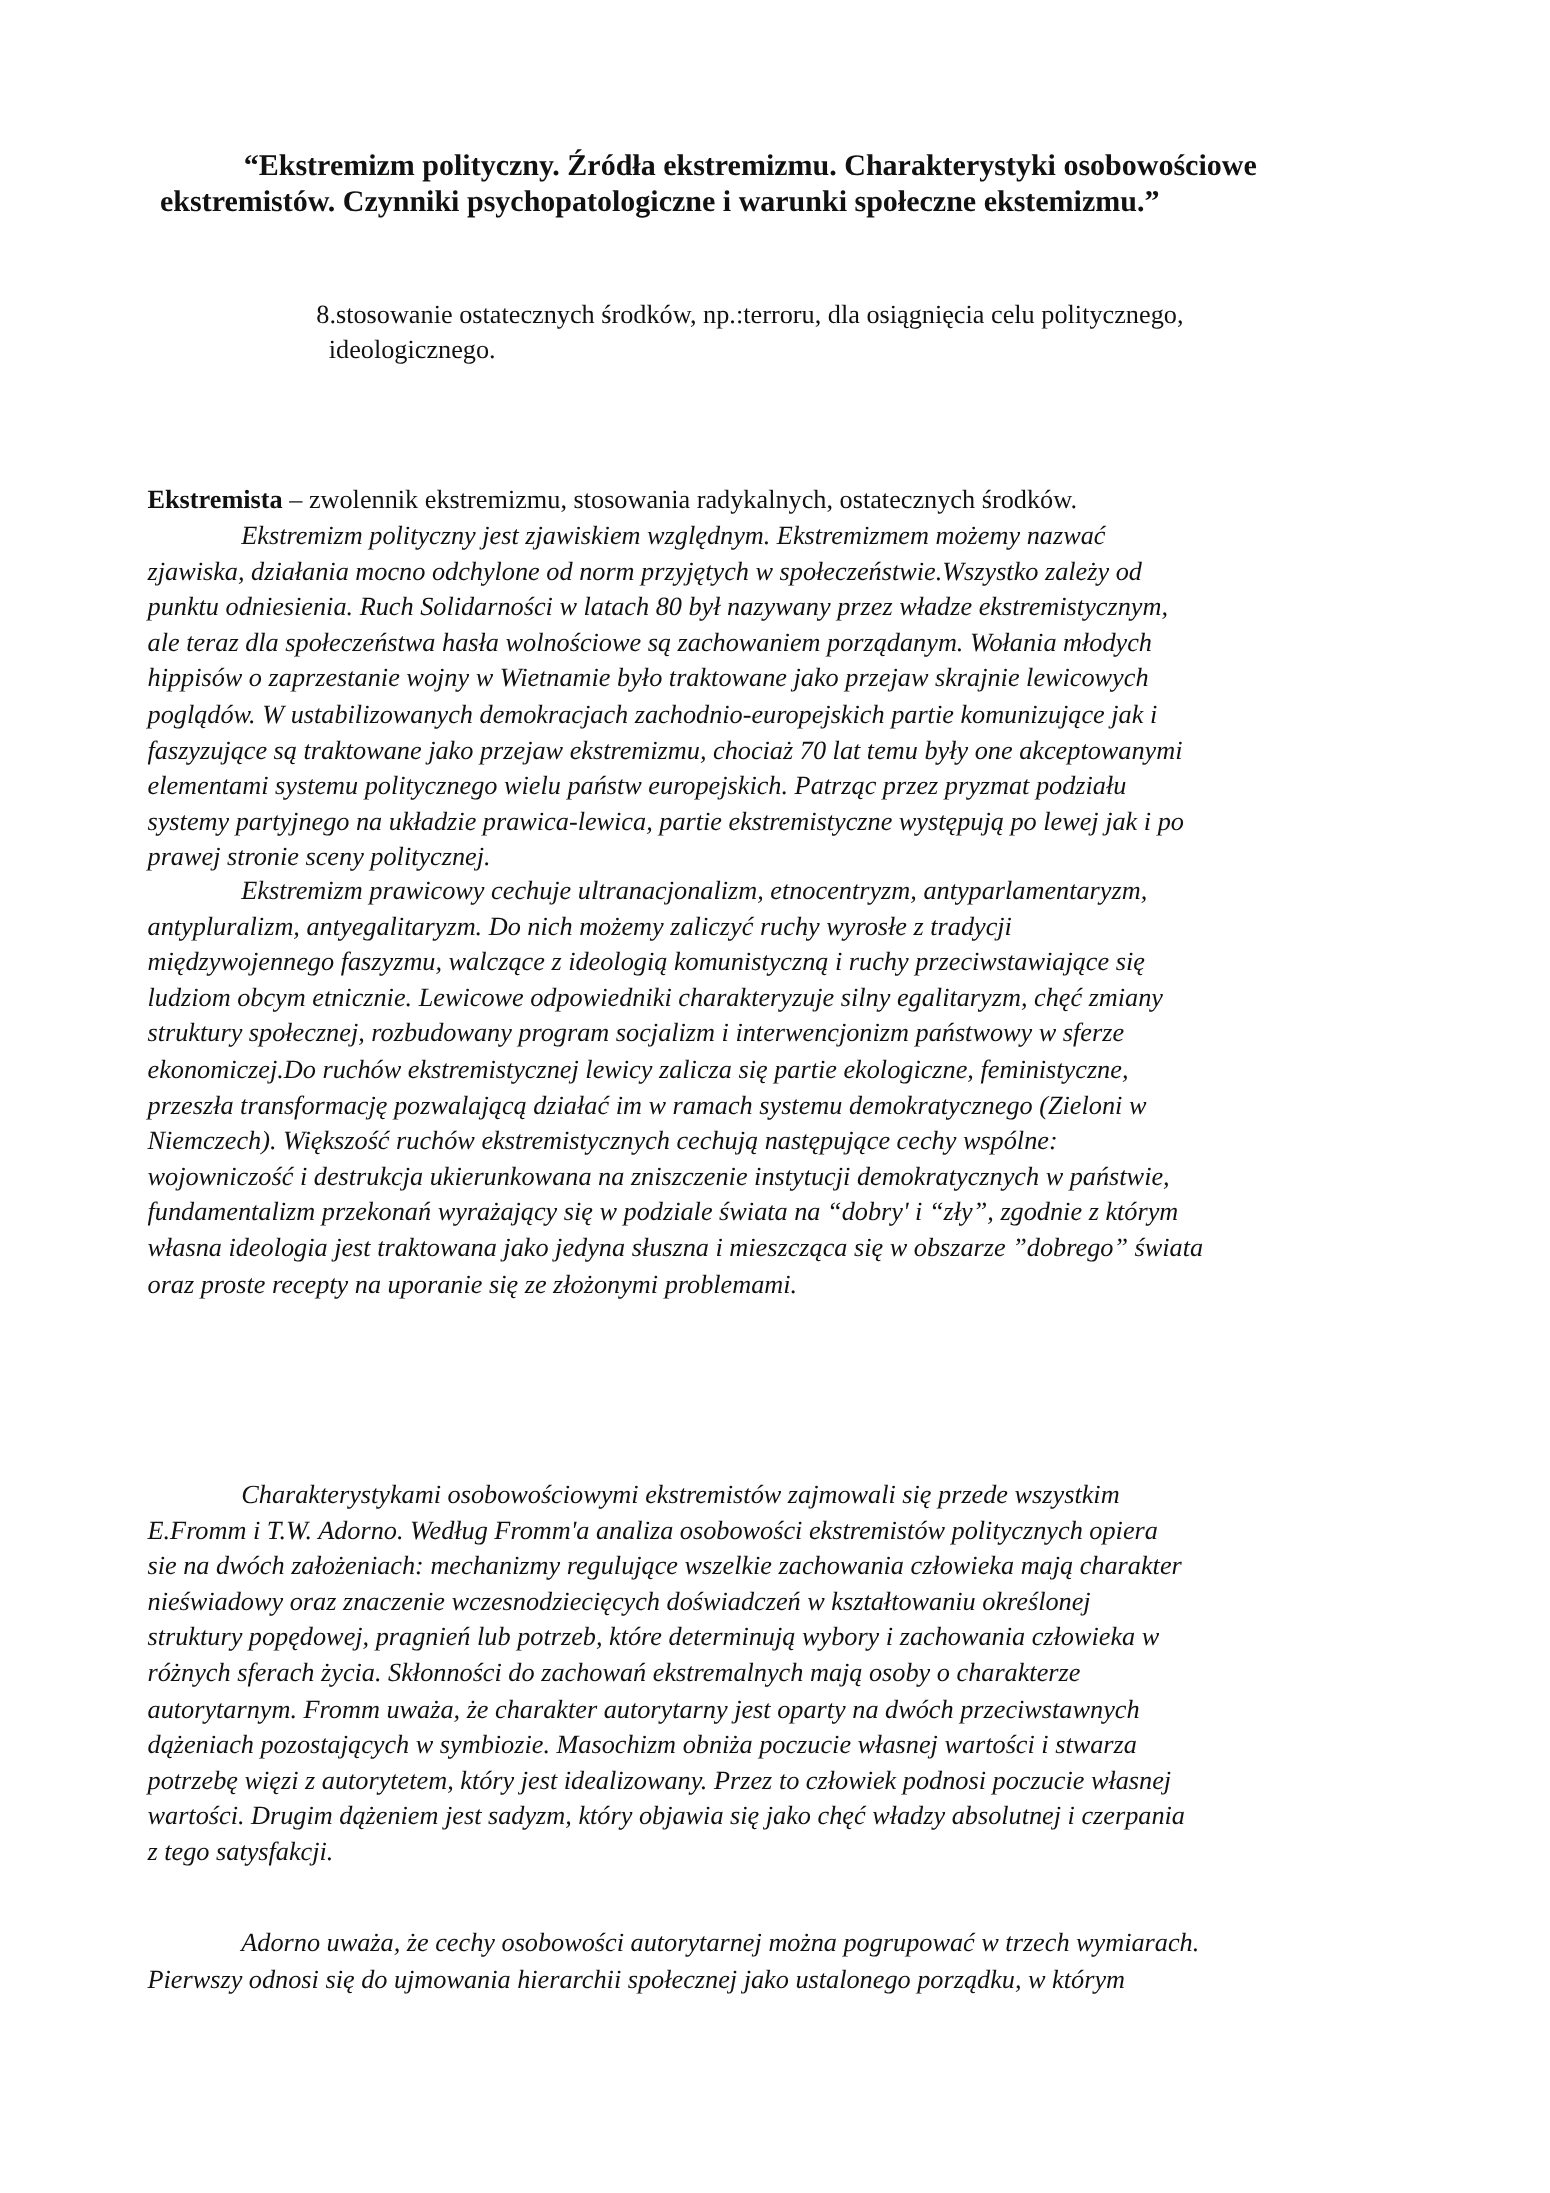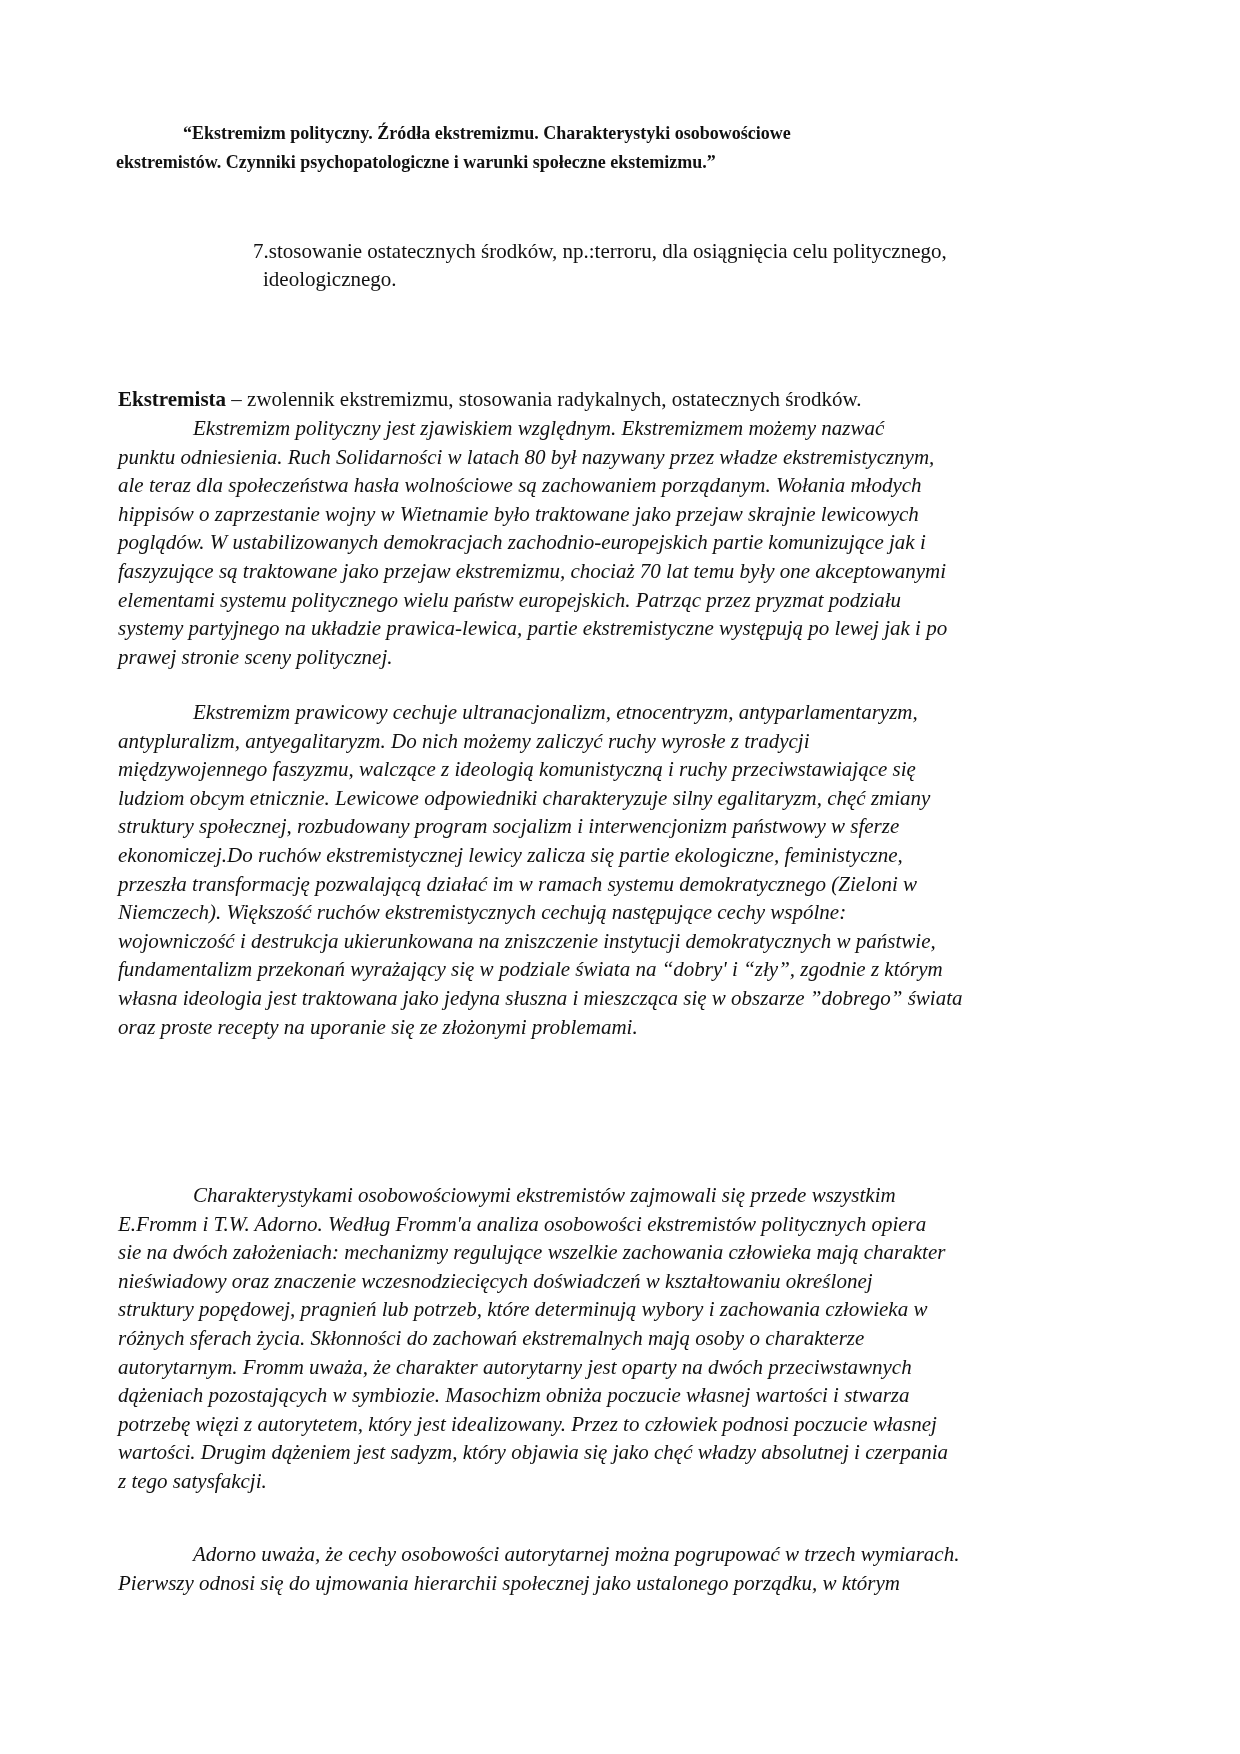--- a/index.html
+++ b/index.html
@@ -17,25 +17,25 @@
   }
   .page {
     position: absolute;
     left: 0; top: 0;
     width: 1240px;
     height: 1754px;
     background: #ffffff;
   }
   .title {
     position: absolute;
-    left: 116px;
+    left: 128px;
     top: 119px;
     width: 1000px;
     font-weight: bold;
-    font-size: 18px;
+    font-size: 24px;
     line-height: 29px;
   }
   .title .line { display: block; white-space: nowrap; }
   .title .line.first { padding-left: 67px; }
 
   .def {
     position: absolute;
     left: 118px;
     font-size: 21px;
     line-height: 28px;
@@ -59,32 +59,33 @@
 <body>
 
 <div class="page">
 
   <div class="title">
     <span class="line first">“Ekstremizm polityczny. Źródła ekstremizmu. Charakterystyki osobowościowe</span>
     <span class="line">ekstremistów. Czynniki psychopatologiczne i warunki społeczne ekstemizmu.”</span>
   </div>
 
   <div class="def" style="top:237px;">
-    <span class="cont" style="padding-left:135px;">7.stosowanie ostatecznych środków, np.:terroru, dla osiągnięcia celu politycznego,</span>
+    <span class="cont" style="padding-left:135px;">8.stosowanie ostatecznych środków, np.:terroru, dla osiągnięcia celu politycznego,</span>
     <span class="cont" style="padding-left:145px;">ideologicznego.</span>
   </div>
 
   <div class="def" style="top:338px;margin-top:47px;">
     <span class="cont">
       <span class="term">Ekstremista</span><span> – </span><span>zwolennik ekstremizmu, stosowania radykalnych, ostatecznych środków.</span>
     </span>
   </div>
 
   <div class="para" style="top:414px;">
     <span class="line indent">Ekstremizm polityczny jest zjawiskiem względnym. Ekstremizmem możemy nazwać</span>
+    <span class="line">zjawiska, działania mocno odchylone od norm przyjętych w społeczeństwie.Wszystko zależy od</span>
     <span class="line">punktu odniesienia. Ruch Solidarności w latach 80 był nazywany przez władze ekstremistycznym,</span>
     <span class="line">ale teraz dla społeczeństwa hasła wolnościowe są zachowaniem porządanym. Wołania młodych</span>
     <span class="line">hippisów o zaprzestanie wojny w Wietnamie było traktowane jako przejaw skrajnie lewicowych</span>
     <span class="line">poglądów. W ustabilizowanych demokracjach zachodnio-europejskich partie komunizujące jak i</span>
     <span class="line">faszyzujące są traktowane jako przejaw ekstremizmu, chociaż 70 lat temu były one akceptowanymi</span>
     <span class="line">elementami systemu politycznego wielu państw europejskich. Patrząc przez pryzmat podziału</span>
     <span class="line">systemy partyjnego na układzie prawica-lewica, partie ekstremistyczne występują po lewej jak i po</span>
     <span class="line">prawej stronie sceny politycznej.</span>
   </div>
 

